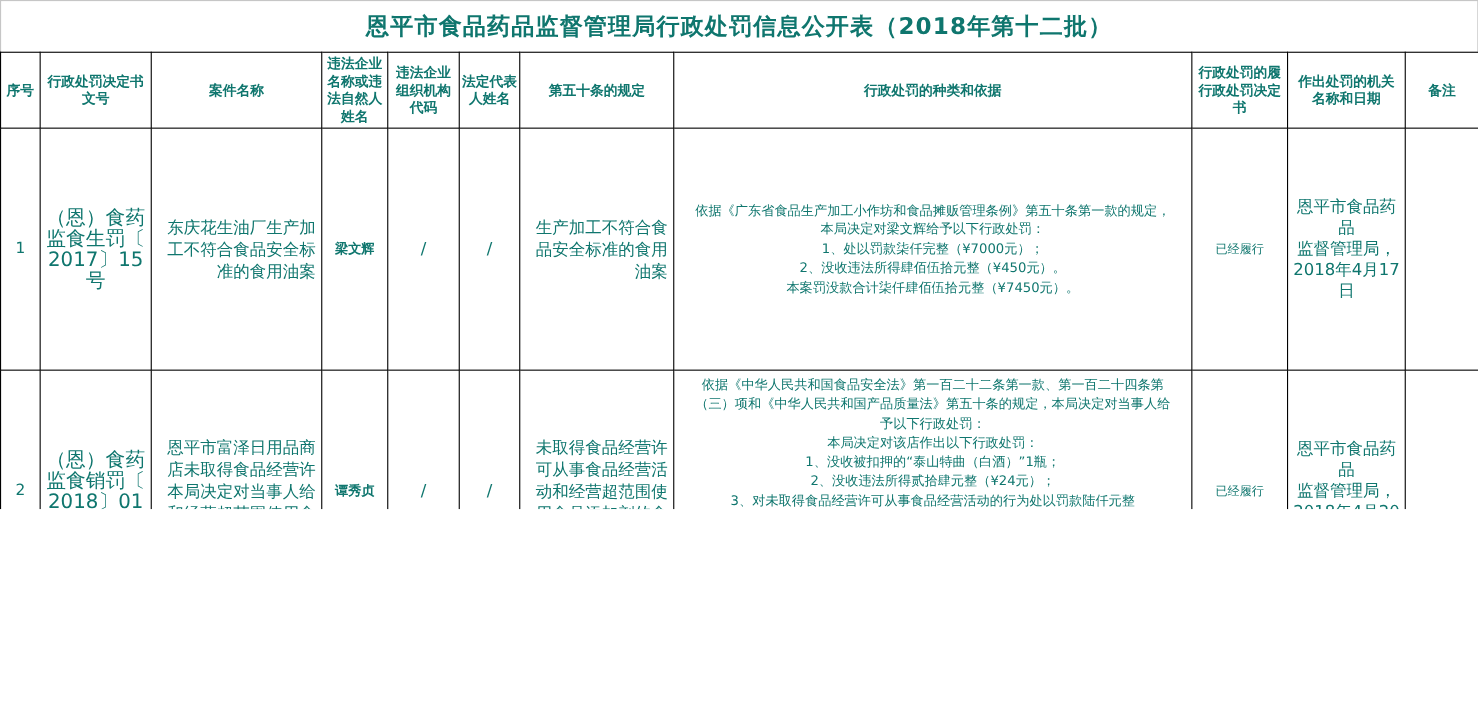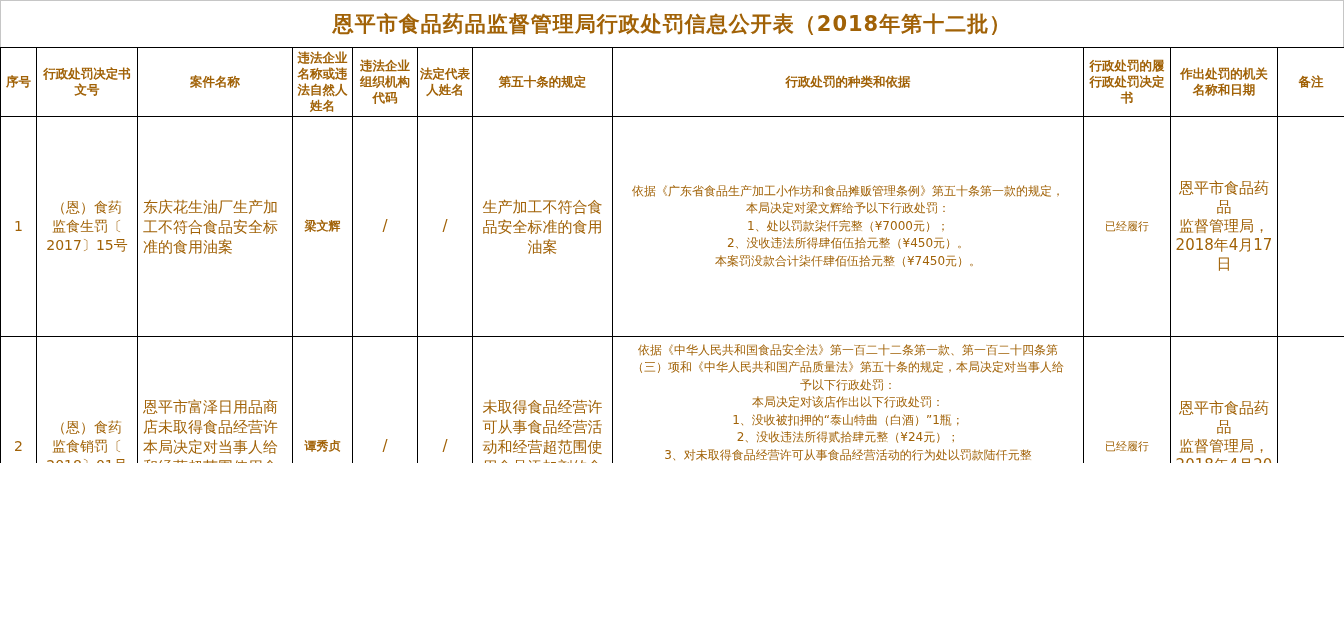--- a/index.html
+++ b/index.html
@@ -4,21 +4,21 @@
 <style>
   html, body {
     margin: 0;
     padding: 0;
     background: #ffffff;
   }
   .sheet {
     width: 1344px;
     height: 463px;
     background: #ffffff;
-    color: #a16207;
+    color: #0f766e;
     font-family: "DejaVu Sans", "Liberation Sans", sans-serif;
     box-sizing: border-box;
     overflow: hidden;
   }
   .title-bar {
     height: 47px;
     box-sizing: border-box;
     border: 1px solid #c6c6c6;
     border-bottom: none;
     display: flex;
@@ -45,25 +45,25 @@
     line-height: 19px;
   }
   tr.head-row { height: 62px; }
   tr.head-row th {
     font-size: 12.5px;
     font-weight: bold;
     line-height: 16px;
     padding: 2px;
   }
   tr.data-row { height: 220px; }
-  td.cell-doc   { font-size: 14px;  line-height: 19px; }
-  td.cell-case  { font-size: 15px;  line-height: 20px; text-align: left; padding: 2px 5px; margin-top: 28px; }
+  td.cell-doc   { font-size: 18px;  line-height: 19px; }
+  td.cell-case  { font-size: 15px;  line-height: 20px; text-align: right; padding: 2px 5px; margin-top: 28px; }
   td.cell-party { font-size: 12px; font-weight: bold; }
   td.cell-slash { font-size: 15px; }
-  td.cell-facts { font-size: 15px;  line-height: 20px; text-align: center; padding: 2px 5px; }
+  td.cell-facts { font-size: 15px;  line-height: 20px; text-align: right; padding: 2px 5px; }
   td.cell-penalty {
     font-size: 12px;
     line-height: 17.5px;
     text-align: center;
     vertical-align: middle;
     padding: 4px 6px;
   }
   td.cell-exec { font-size: 11px; }
   td.cell-auth { font-size: 15px; line-height: 19px; }
   tr.foot-row { height: 86px; }

